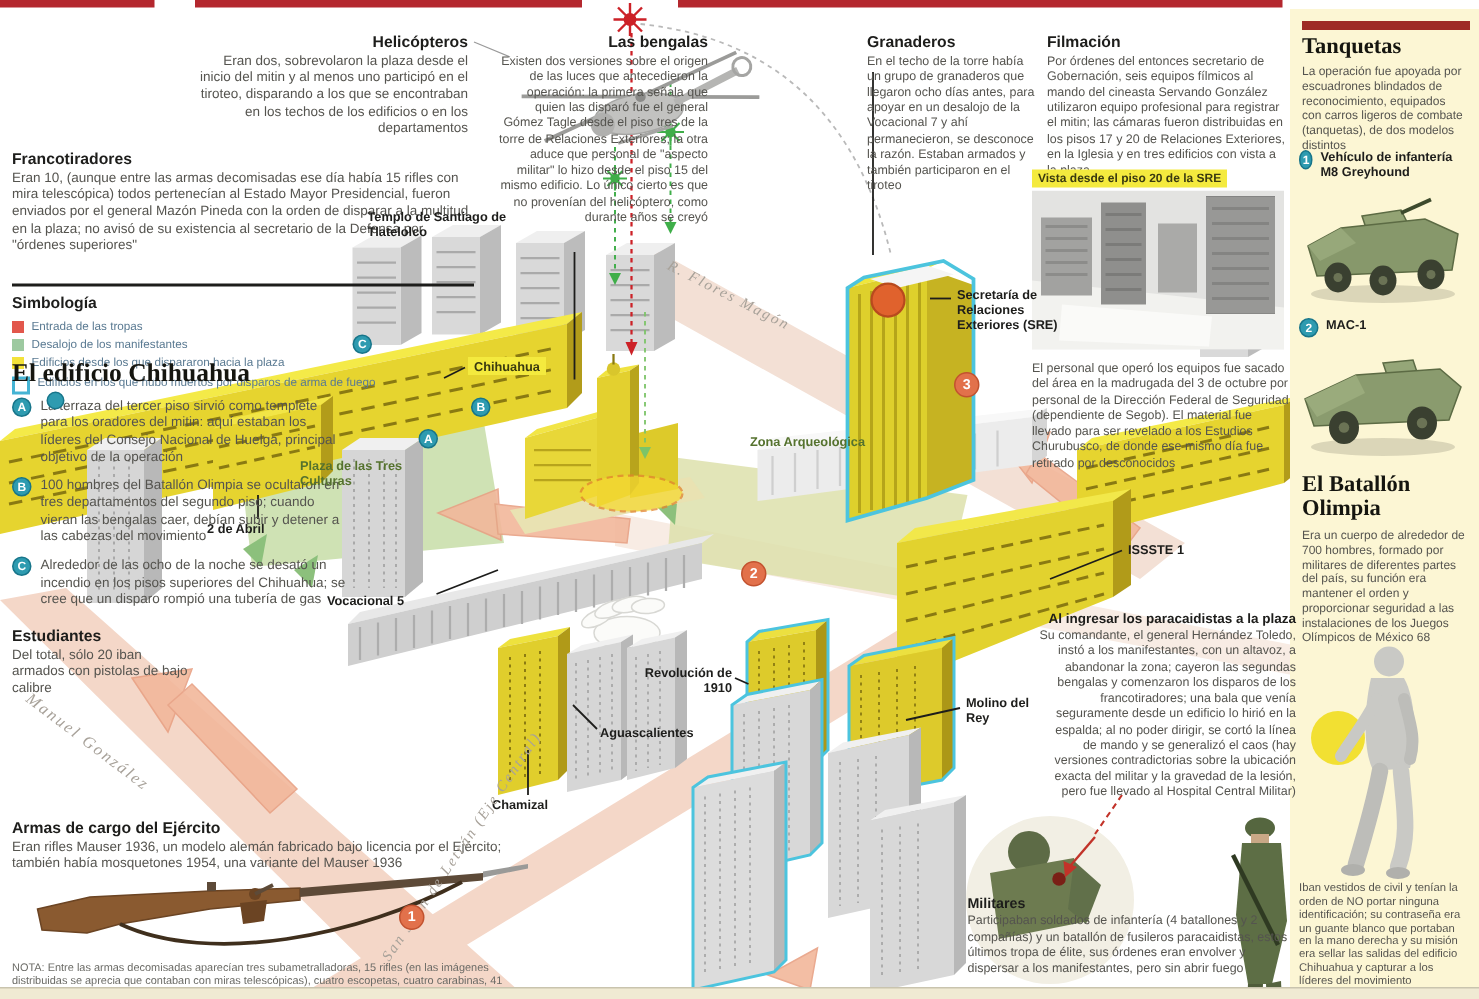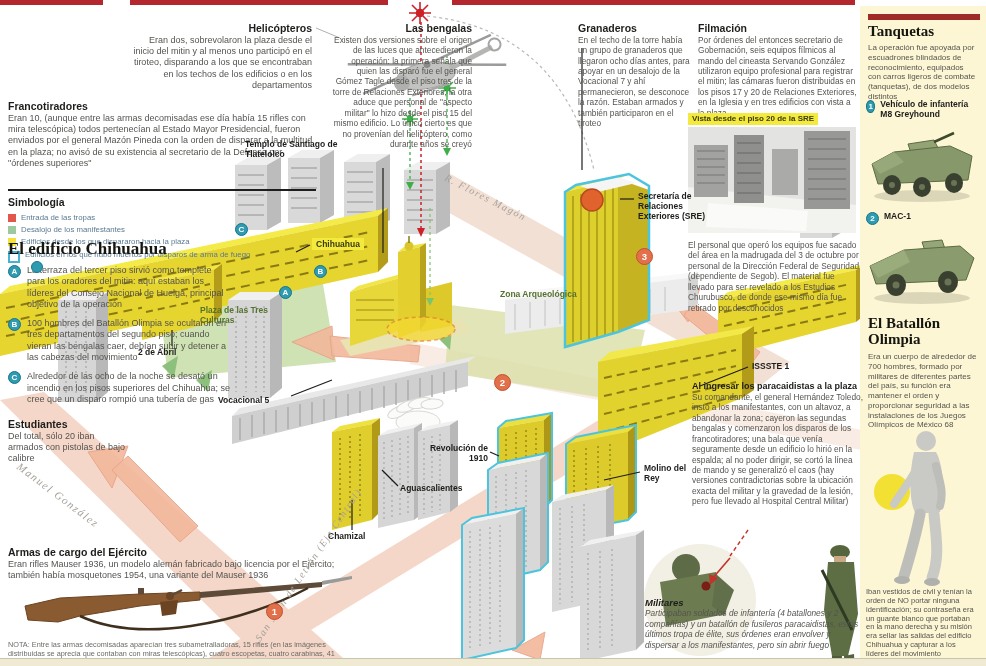--- a/index.html
+++ b/index.html
@@ -427,27 +427,27 @@
     <path d="M49,16h24M49,26h24M49,36h24M49,46h24M49,56h24M49,66h24" stroke="#7b7b79" stroke-width="2"></path>
     <rect x="84" y="22" width="26" height="46" fill="#aaaaa8"></rect>
     <rect x="116" y="4" width="46" height="78" fill="#98989б6"></rect>
     <rect x="116" y="4" width="46" height="78" fill="#989896"></rect>
     <path d="M120,12h38M120,22h38M120,32h38M120,42h38M120,52h38M120,62h38M120,72h38" stroke="#848482" stroke-width="2"></path>
     <polygon points="20,76 120,84 118,104 18,100" fill="#fafaf8"></polygon>
   </svg>
 
   <div class="abs t-body" style="left:688px;top:240px;width:172px;font-size:8.3px;z-index:2;">El personal que operó los equipos fue sacado del área en la madrugada del 3 de octubre por personal de la Dirección Federal de Seguridad (dependiente de Segob). El material fue llevado para ser revelado a los Estudios Churubusco, de donde ese mismo día fue retirado por desconocidos</div>
 
-  <div class="abs" style="left:692px;top:381px;width:172px;z-index:2;">
+  <div class="abs" style="left:692px;top:407px;width:172px;z-index:2;text-align:right;">
     <div class="t-head" style="font-size:9px;">Al ingresar los paracaidistas a la plaza</div>
     <div class="t-body" style="font-size:8.3px;">Su comandante, el general Hernández Toledo, instó a los manifestantes, con un altavoz, a abandonar la zona; cayeron las segundas bengalas y comenzaron los disparos de los francotiradores; una bala que venía seguramente desde un edificio lo hirió en la espalda; al no poder dirigir, se cortó la línea de mando y se generalizó el caos (hay versiones contradictorias sobre la ubicación exacta del militar y la gravedad de la lesión, pero fue llevado al Hospital Central Militar)</div>
   </div>
 
 
-  <div class="abs center" style="left:645px;top:597px;width:215px;z-index:2;font-style:italic;">
+  <div class="abs center" style="left:645px;top:597px;width:215px;z-index:2;">
     <div class="t-head" style="font-size:9.5px;">Militares</div>
     <div class="t-body" style="font-size:8.3px;">Participaban soldados de infantería (4 batallones y 2 compañías) y un batallón de fusileros paracaidistas, estos últimos tropa de élite, sus órdenes eran envolver y dispersar a los manifestantes, pero sin abrir fuego</div>
   </div>
 
   <div class="abs maplabel center" style="left:245px;top:140px;width:115px;z-index:2;">Templo de Santiago de Tlatelolco</div>
   <div class="abs chip" style="left:312px;top:238px;z-index:2;">Chihuahua</div>
   <div class="abs maplabel" style="left:638px;top:192px;width:88px;z-index:2;">Secretaría de Relaciones Exteriores (SRE)</div>
   <div class="abs greenlabel center" style="left:500px;top:290px;width:86px;z-index:2;">Zona Arqueológica</div>
   <div class="abs greenlabel center" style="left:200px;top:306px;width:90px;z-index:2;">Plaza de las Tres Culturas</div>
   <div class="abs maplabel center" style="left:138px;top:348px;width:70px;z-index:2;">2 de Abril</div>

